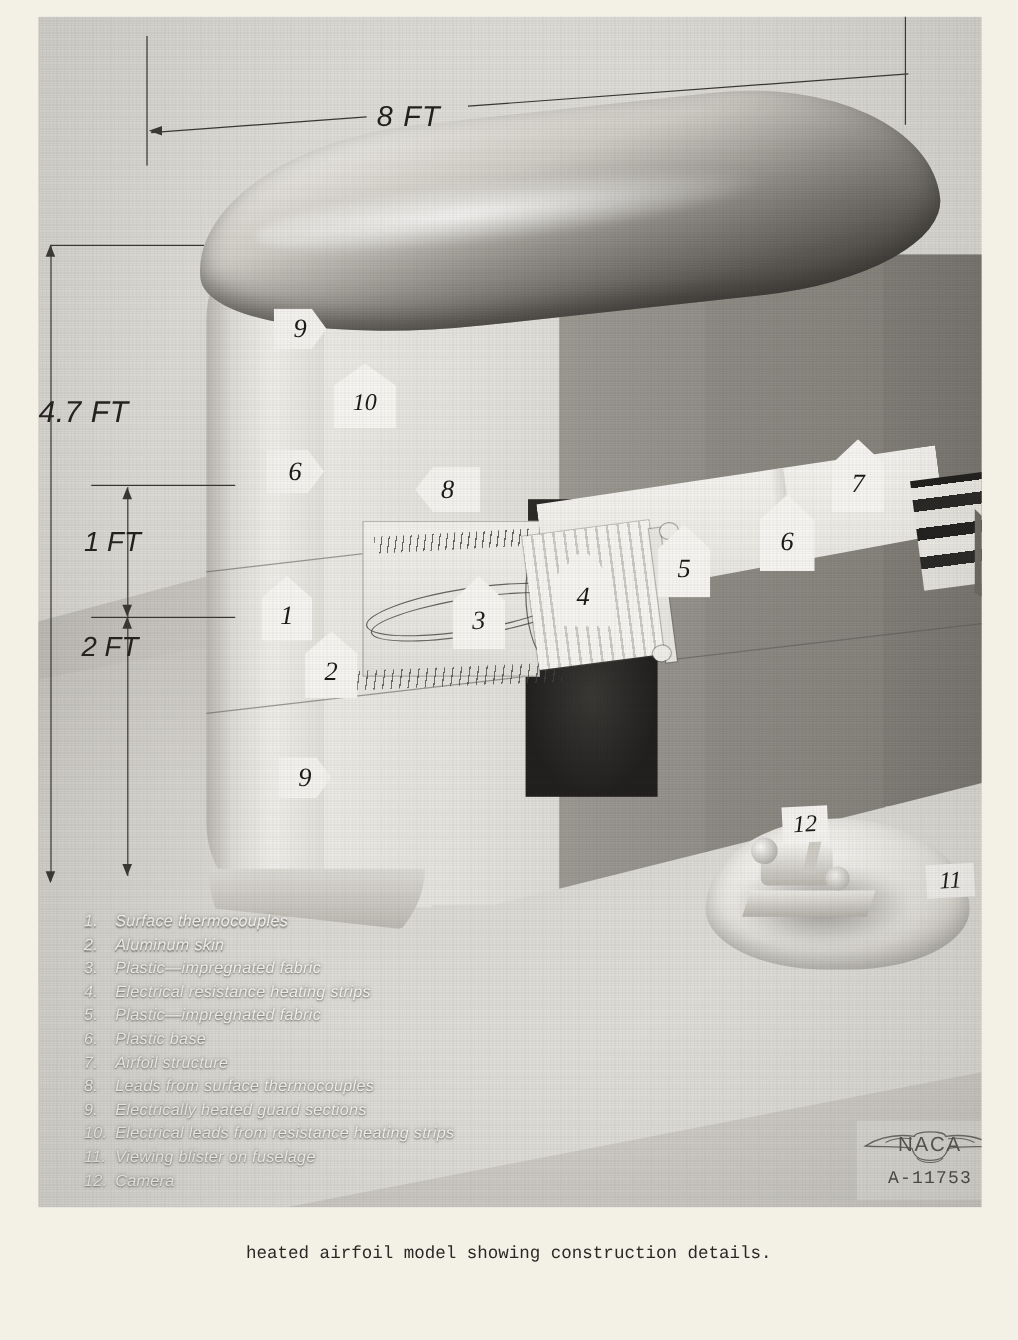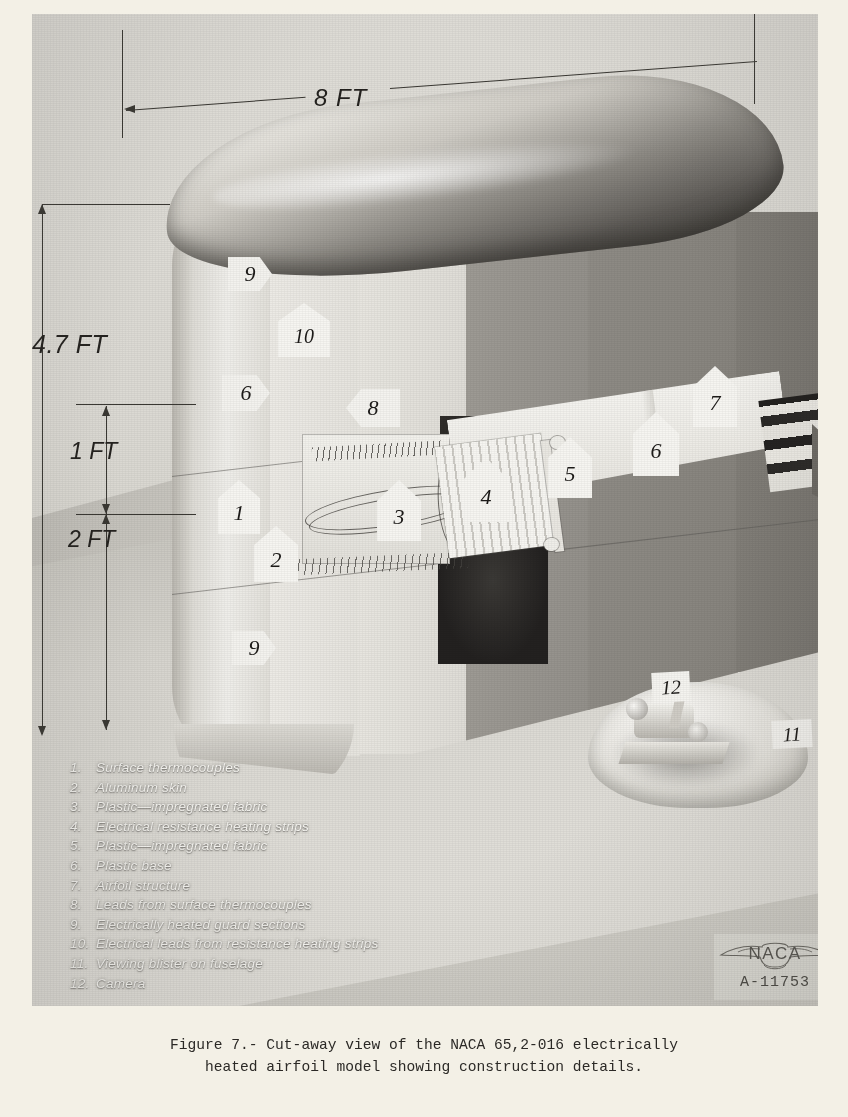--- a/index.html
+++ b/index.html
@@ -385,17 +385,16 @@
       <div style="position:absolute;left:0;top:10px;width:122px;text-align:center;
                   font-family:'Liberation Sans',sans-serif;font-size:17px;color:#56544f;letter-spacing:1.5px;">NACA</div>
       <div id="stampnum">A-11753</div>
     </div>
 
     <div class="grain"></div>
     <div class="vignette"></div>
   </div>
 
   <div id="caption">
-    <span>Figure 7.- Cut-away view of the NACA 65,2-016 electrically</span>
     <span class="l2">heated airfoil model showing construction details.</span>
   </div>
 
 </div>
 
 </body></html>

